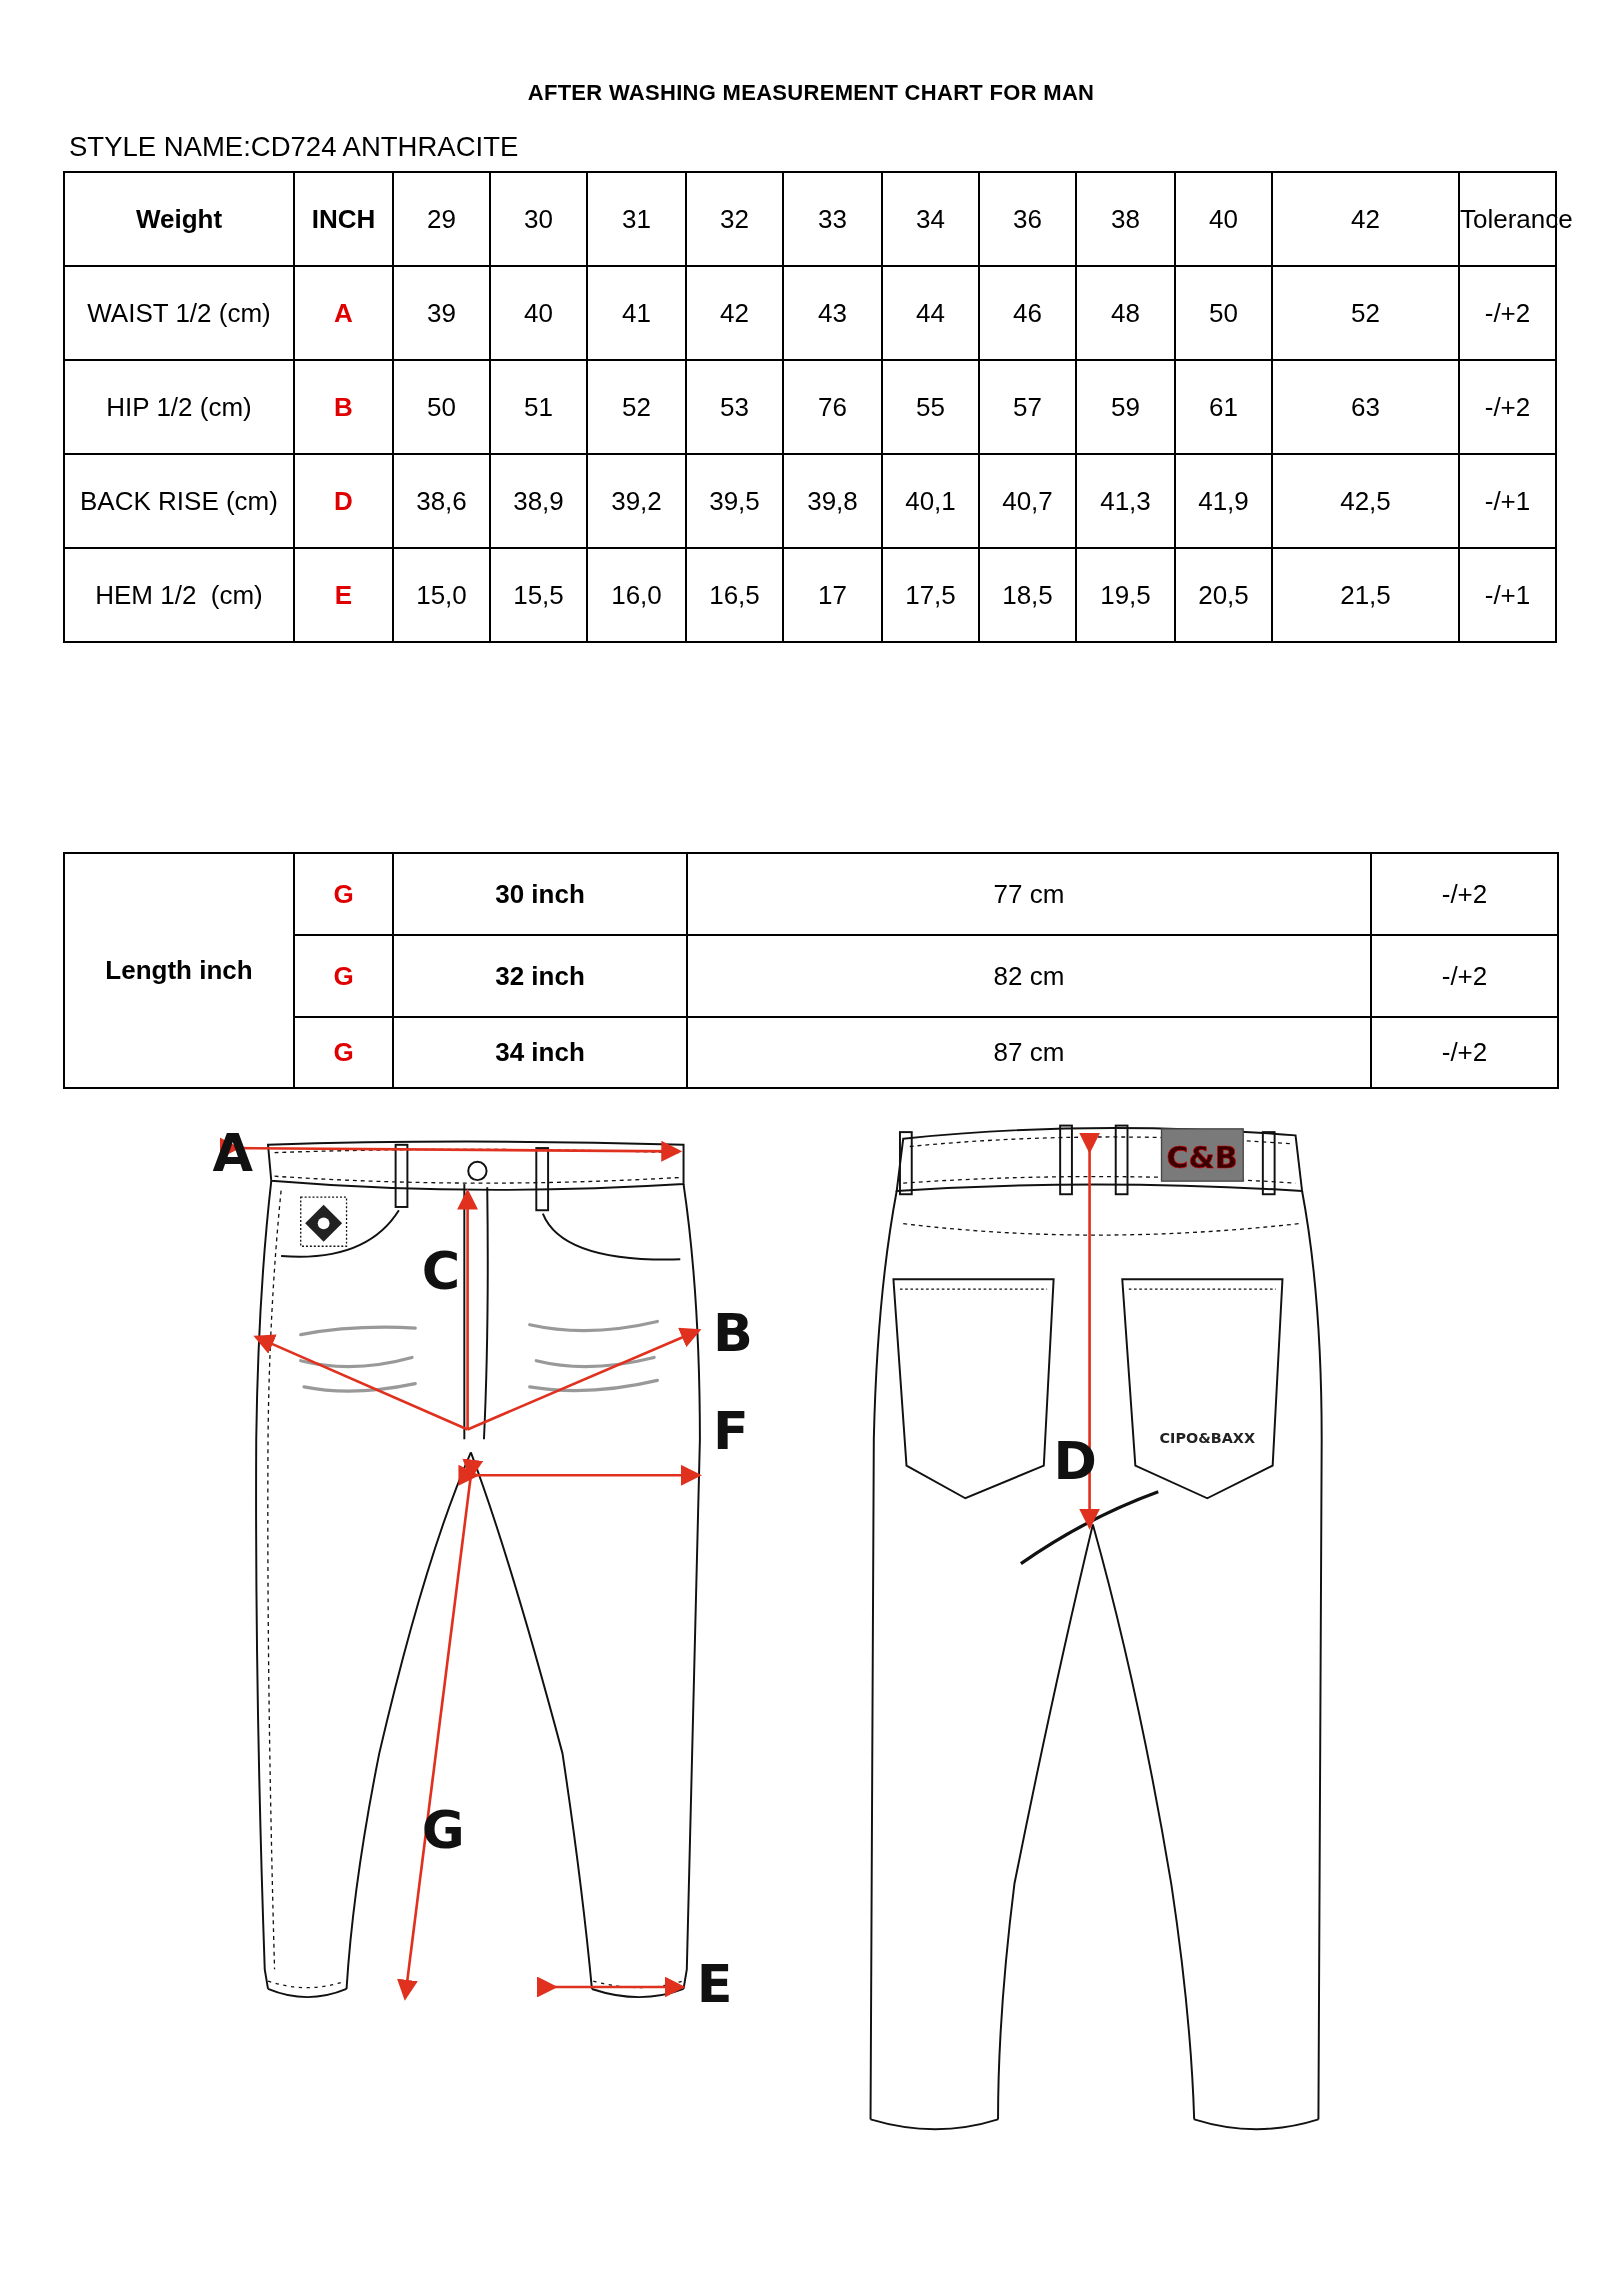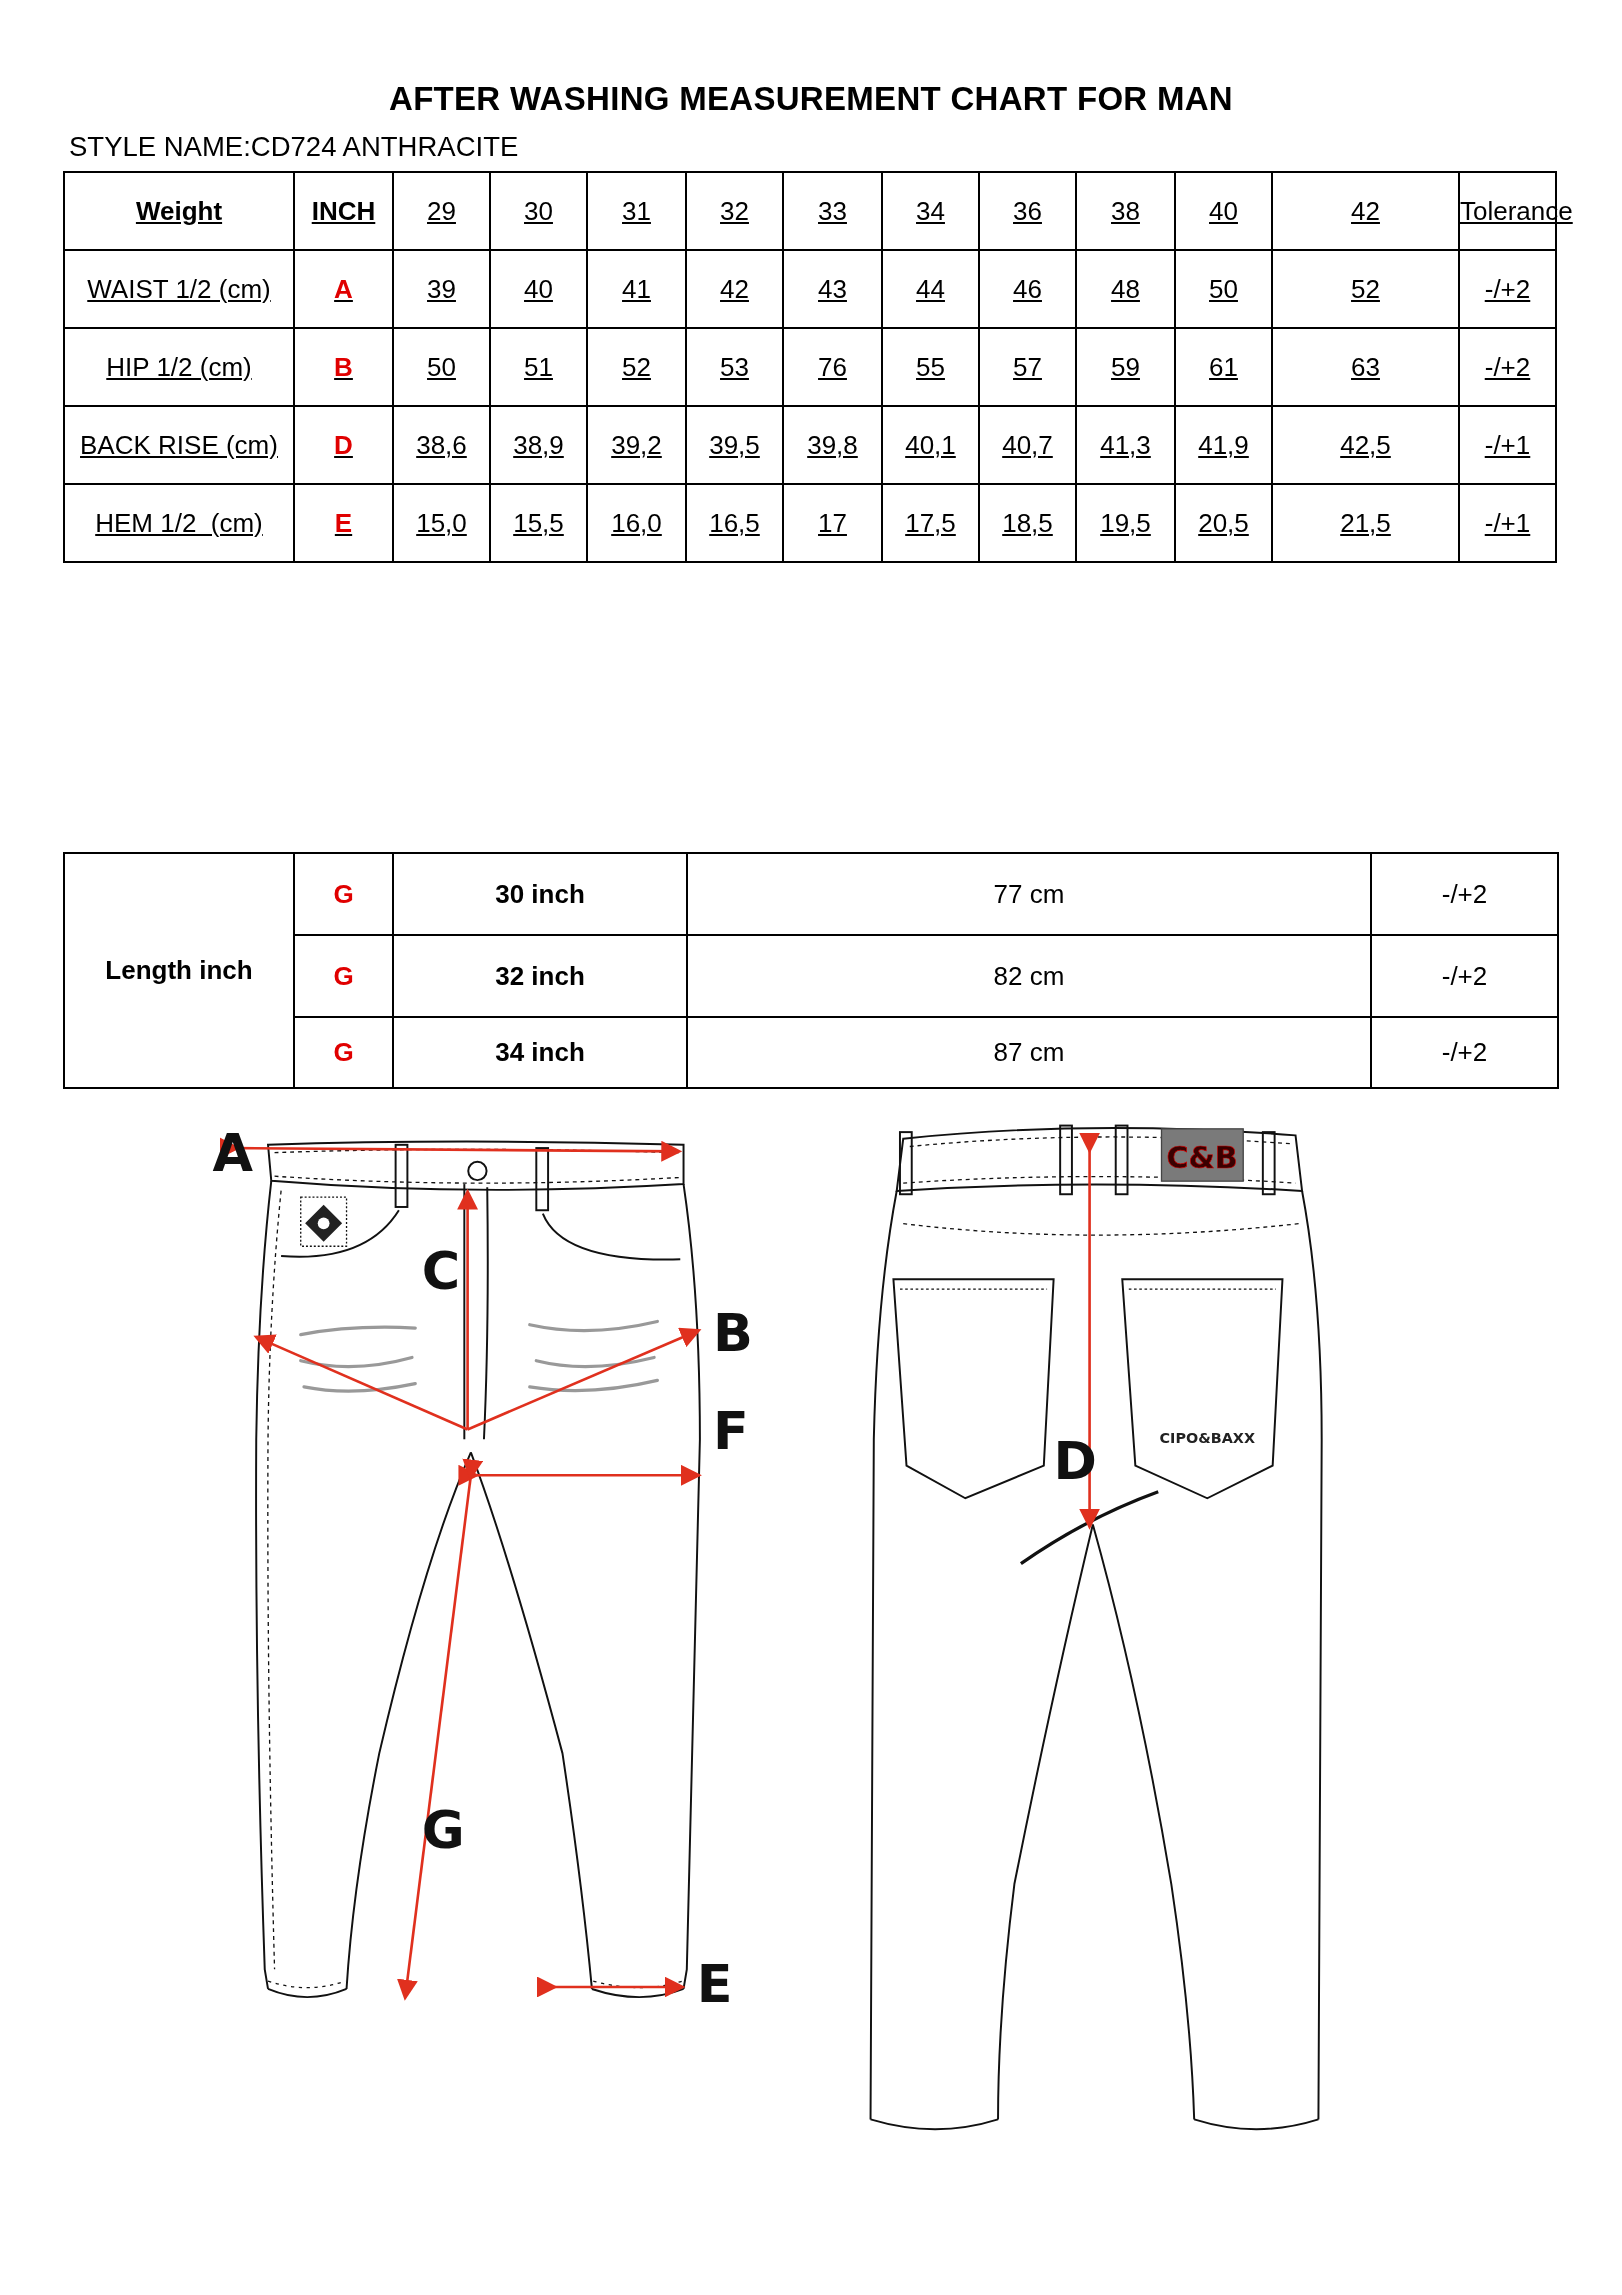--- a/index.html
+++ b/index.html
@@ -1,22 +1,22 @@
 <!DOCTYPE html>
 <html style="font-size:10.5px"><head>
 <meta charset="utf-8">
 <style>
   html, body { margin:0; padding:0; background:#ffffff; }
   body { width:1622px; height:2295px; position:relative; overflow:hidden; font-family:"Liberation Sans", "DejaVu Sans", sans-serif; color:#000; }
-  .title { position:absolute; left:0; width:1622px; top:80px; text-align:center; font-weight:bold; font-size:33px; letter-spacing:0.3px; }
+  .title { position:absolute; left:0; width:1622px; top:80px; text-align:center; font-weight:bold; font-size:22px; letter-spacing:0.3px; }
   .style-name { position:absolute; left:69px; top:131px; font-weight:normal; font-size:27.5px; }
   table.grid { position:absolute; border-collapse:collapse; table-layout:fixed; }
   table.grid td { border:2.6px solid #000; text-align:center; vertical-align:middle; padding:0; font-size:26px; }
   #main-table { left:63px; top:171px; width:1494px; }
-  #main-table tr { height:78px;text-decoration:underline; }
+  #main-table tr { height:94px; }
   td.label { text-align:left; padding-left:5.2px; font-size:25px; }
   td.code { color:#e00000; font-weight:bold; font-size:25px; }
   td.hdr-weight { font-weight:bold; font-size:37px; }
   td.hdr-inch { font-weight:bold; font-size:26px; }
   td.hdr-size { font-size:25px; }
   td.hdr-tol { font-size:35px; }
   td.tol { font-size:25px; }
   #length-table { left:63px; top:852px; width:1494px; }
   #length-table tr.r1 { height:82px; }
   #length-table tr.r2 { height:82px; }

